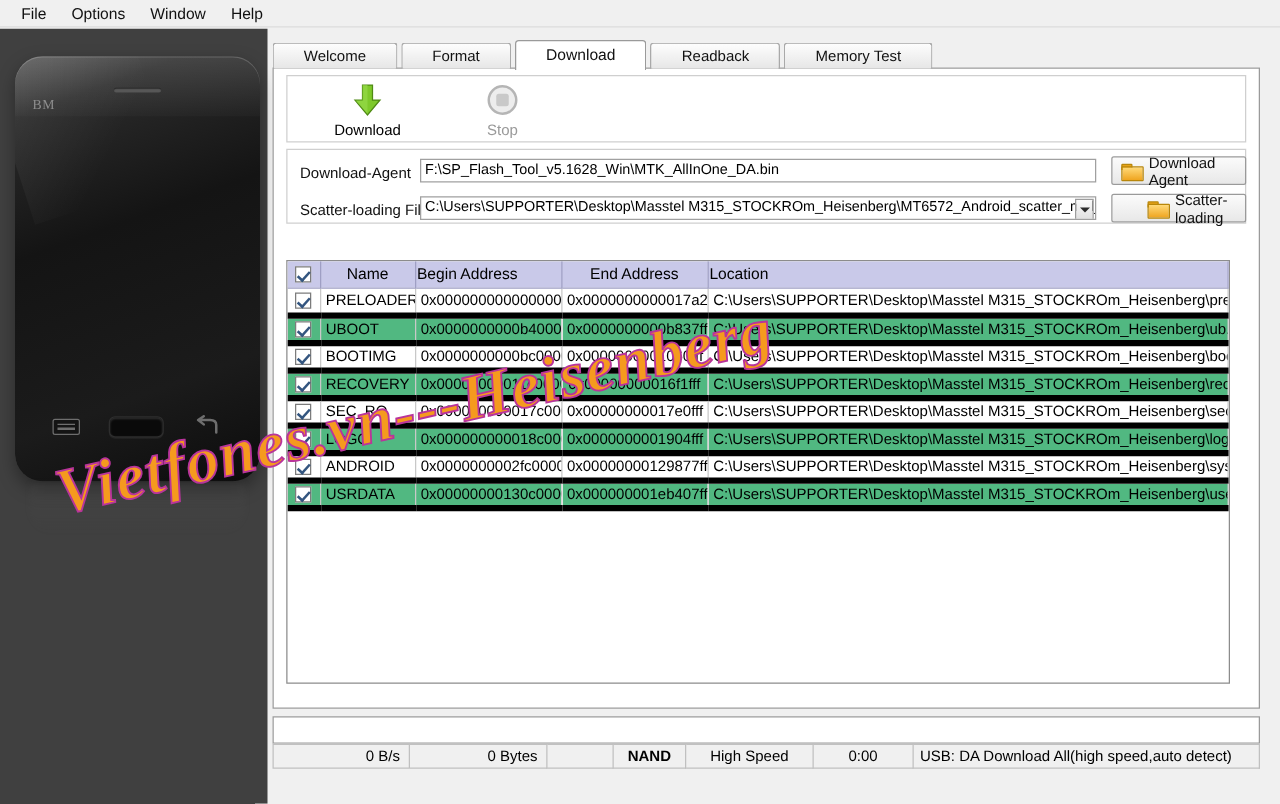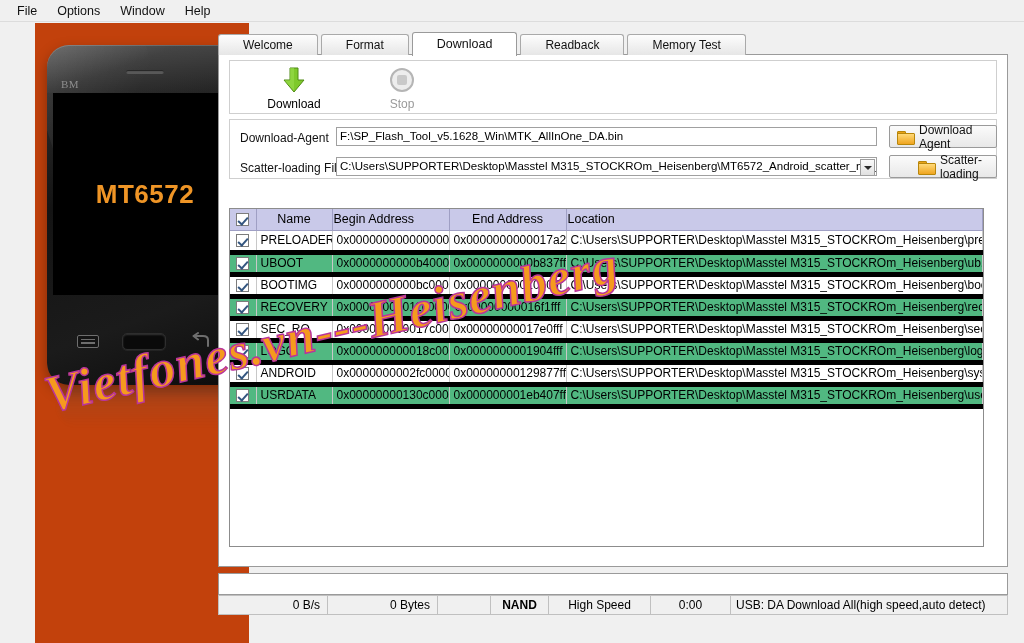--- a/index.html
+++ b/index.html
@@ -21,22 +21,21 @@
     display: flex; align-items: center; padding-left: 8px; gap: 2px;
   }
   .menu-item {
     padding: 3px 9px; font-size: 12.5px; color: #111; cursor: default;
     line-height: 14px; white-space: nowrap;
   }
 
   
   .phone-panel {
     position: absolute; left: 0; top: 23px; width: 214px; height: 620px;
-    background: #c2410c;
-    margin-left: 35px;
+    background: #404040;
   }
   .phone {
     position: absolute; left: 12px; top: 22px; width: 196px; height: 340px;
     border-radius: 22px;
     background: linear-gradient(160deg,#4a4a4a 0%, #2b2b2b 12%, #141414 40%, #1b1b1b 75%, #0c0c0c 100%);
     box-shadow: 0 6px 14px rgba(0,0,0,.35), inset 0 1px 0 rgba(255,255,255,.18);
     overflow: hidden;
   }
   .phone-gloss {
     position: absolute; left: 0; top: 0; width: 100%; height: 48px;
@@ -250,23 +249,20 @@
     <div class="menu-item">Window</div>
     <div class="menu-item">Help</div>
   </div>
 
   <div class="phone-panel">
     <div class="phone">
       <div class="phone-gloss"></div>
       <div class="phone-gloss2"></div>
       <div class="phone-speaker"></div>
       <div class="phone-brand">BM</div>
-      <div class="phone-screen">
-        <div class="phone-chip">MT6572</div>
-      </div>
       <div class="phone-nav">
         <div class="nav-menu"></div>
         <div class="nav-home"></div>
         <div class="nav-back">
           <svg viewBox="0 0 24 18">
               <path d="M19 14 L19 8 Q19 4 14 4 L5 4 M9 1 L4.5 4 L9 7.5" fill="none" stroke="#6e6e6e" stroke-width="2" stroke-linecap="round" stroke-linejoin="round"></path>
             </svg>
         </div>
       </div>
     </div>

